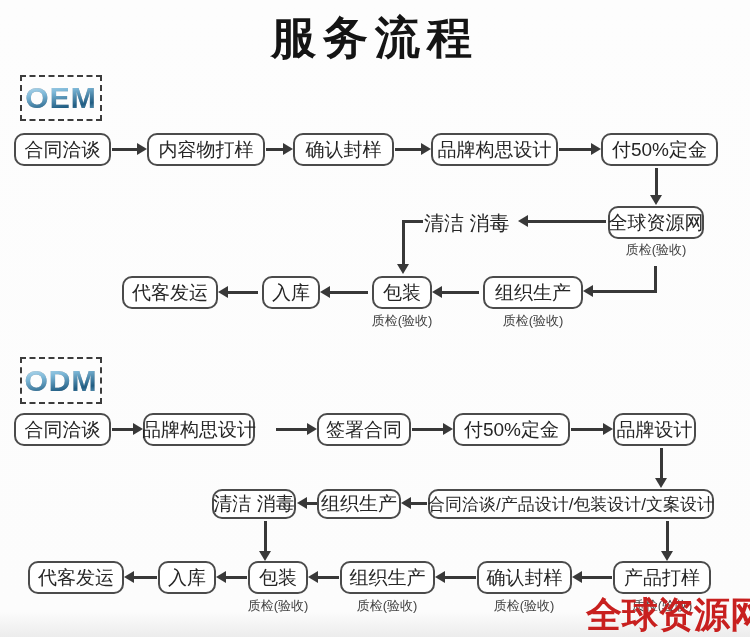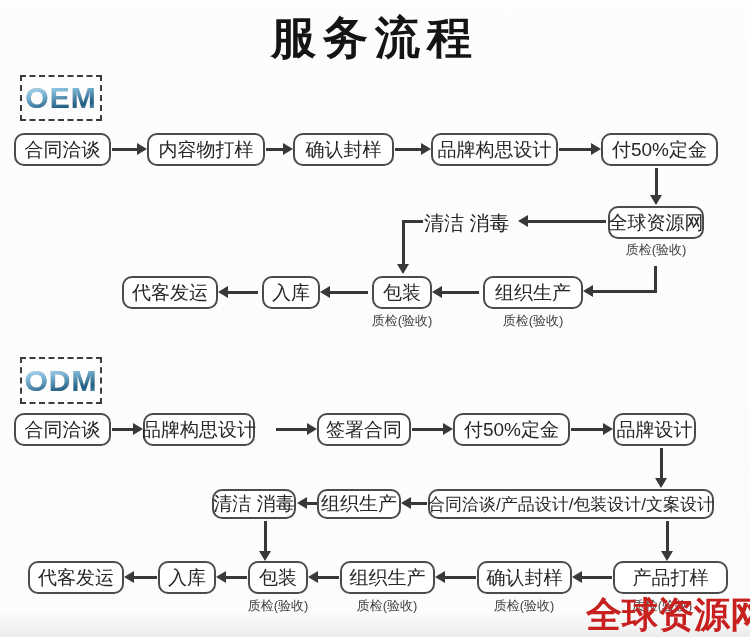--- a/index.html
+++ b/index.html
@@ -135,21 +135,21 @@
 <div class="arr-l" style="left:410px; top:502px; width:17px;"></div>
 
 <div class="arr-d" style="left:264px; top:521px; height:31px;"></div>
 <div class="arr-d" style="left:666px; top:521px; height:31px;"></div>
 
 <div class="node" style="left:28px;  top:561px; width:96px;">代客发运</div>
 <div class="node" style="left:158px; top:561px; width:58px;">入库</div>
 <div class="node" style="left:248px; top:561px; width:60px;">包装</div>
 <div class="node" style="left:340px; top:561px; width:95px;">组织生产</div>
 <div class="node" style="left:477px; top:561px; width:95px;">确认封样</div>
-<div class="node" style="left:613px; top:561px; width:115px;">产品打样</div>
+<div class="node" style="left:613px; top:561px; width:98px;">产品打样</div>
 
 <div class="arr-l" style="left:133px; top:576px; width:24px;"></div>
 <div class="arr-l" style="left:225px; top:576px; width:22px;"></div>
 <div class="arr-l" style="left:317px; top:576px; width:22px;"></div>
 <div class="arr-l" style="left:444px; top:576px; width:32px;"></div>
 <div class="arr-l" style="left:581px; top:576px; width:31px;"></div>
 
 <div class="qc" style="left:228px; top:597px;">质检(验收)</div>
 <div class="qc" style="left:337px; top:597px;">质检(验收)</div>
 <div class="qc" style="left:474px; top:597px;">质检(验收)</div>

